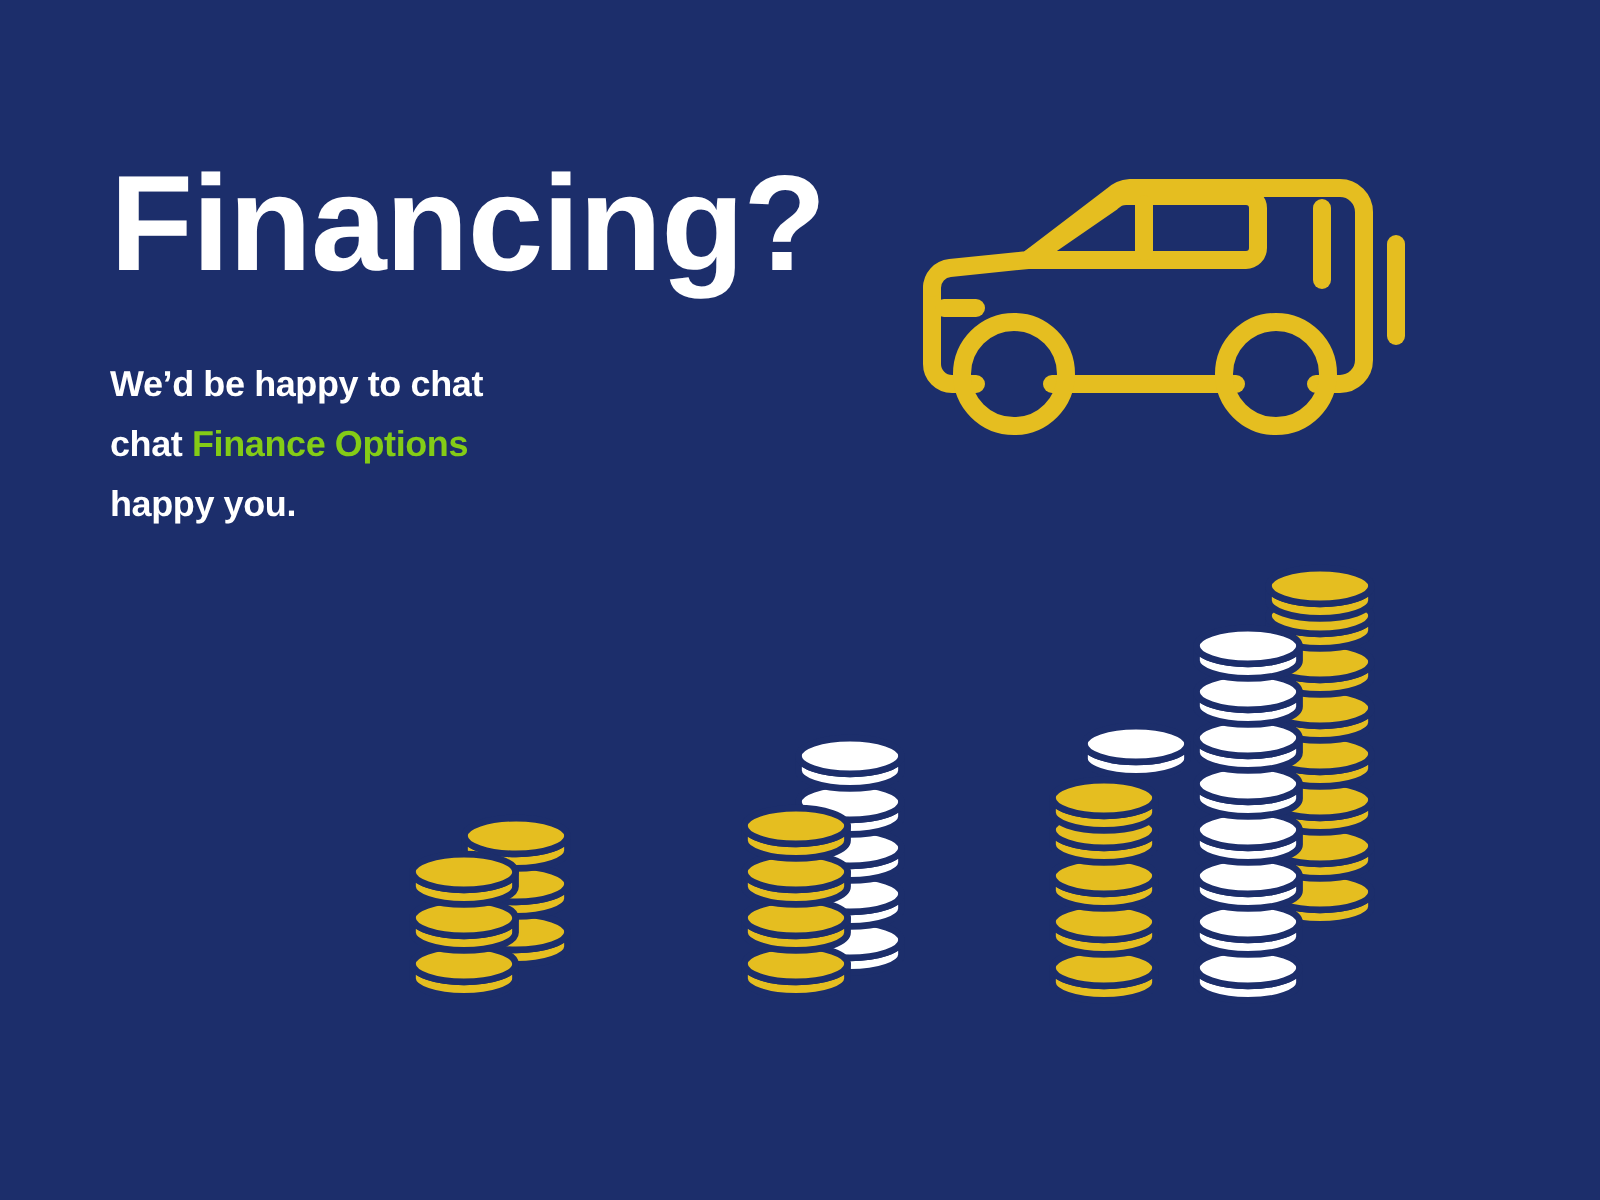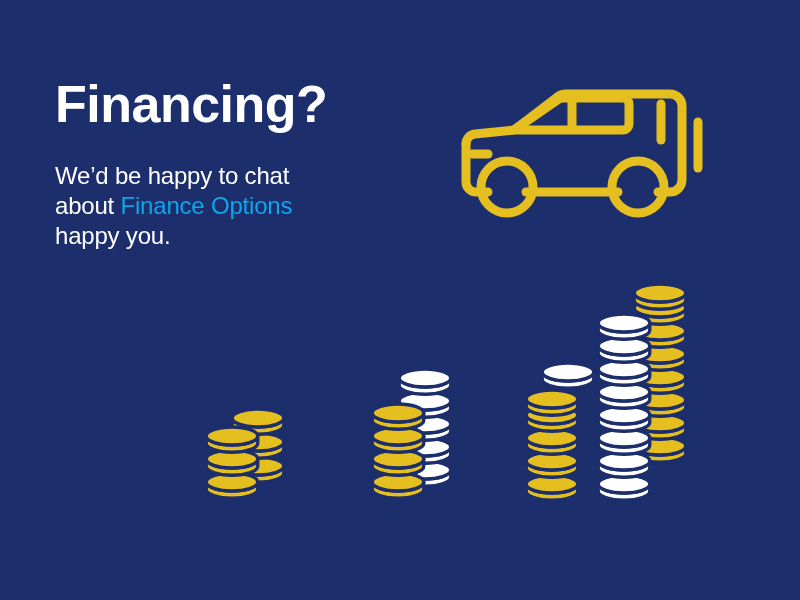--- a/index.html
+++ b/index.html
@@ -18,39 +18,39 @@
   }
 
   
   #text-block {
     position: absolute;
     left: 55px;
     top: 78px;
     width: 340px;
   }
   #headline {
-    font-size: 52px;
+    font-size: 68px;
     font-weight: 700;
     color: #ffffff;
     line-height: 1.02;
     letter-spacing: -0.5px;
     margin: 0;
     white-space: nowrap;
   }
   #subcopy {
     margin: 0;
     padding-top: 30px;
-    font-size: 24px;
-    font-weight: 400;
+    font-size: 18px;
+    font-weight: 700;
     line-height: 30px;
     color: #ffffff;
     letter-spacing: -0.2px;
   }
   .accent {
-    color: #0ea5e9;
+    color: #84cc16;
   }
 
   
   #car-icon {
     position: absolute;
     left: 452px;
     top: 78px;
     width: 262px;
     height: 140px;
   }
@@ -67,21 +67,21 @@
 </style>
 </head>
 <body>
 
 <div id="stage">
 
   <div id="text-block">
     <h1 id="headline">Financing?</h1>
     <p id="subcopy">
       <span>We’d be happy to chat</span><br>
-      <span>about </span><span class="accent">Finance Options</span><br>
+      <span>chat </span><span class="accent">Finance Options</span><br>
       <span>happy you.</span>
     </p>
   </div>
 
   <svg id="car-icon" viewBox="0 0 262 140">
     <g fill="none" stroke="#e5be20" stroke-width="9" stroke-linecap="round" stroke-linejoin="round">
 
       <path d="M14 66 L14 104 a10 10 0 0 0 10 10 L36 114"></path>
       <path d="M14 66 a10 10 0 0 1 9 -10 L62 52 L104 20 a14 14 0 0 1 9 -4 L218 16 a12 12 0 0 1 12 12 L230 102 a12 12 0 0 1 -12 12 L206 114"></path>
       <path d="M74 114 L166 114"></path>

